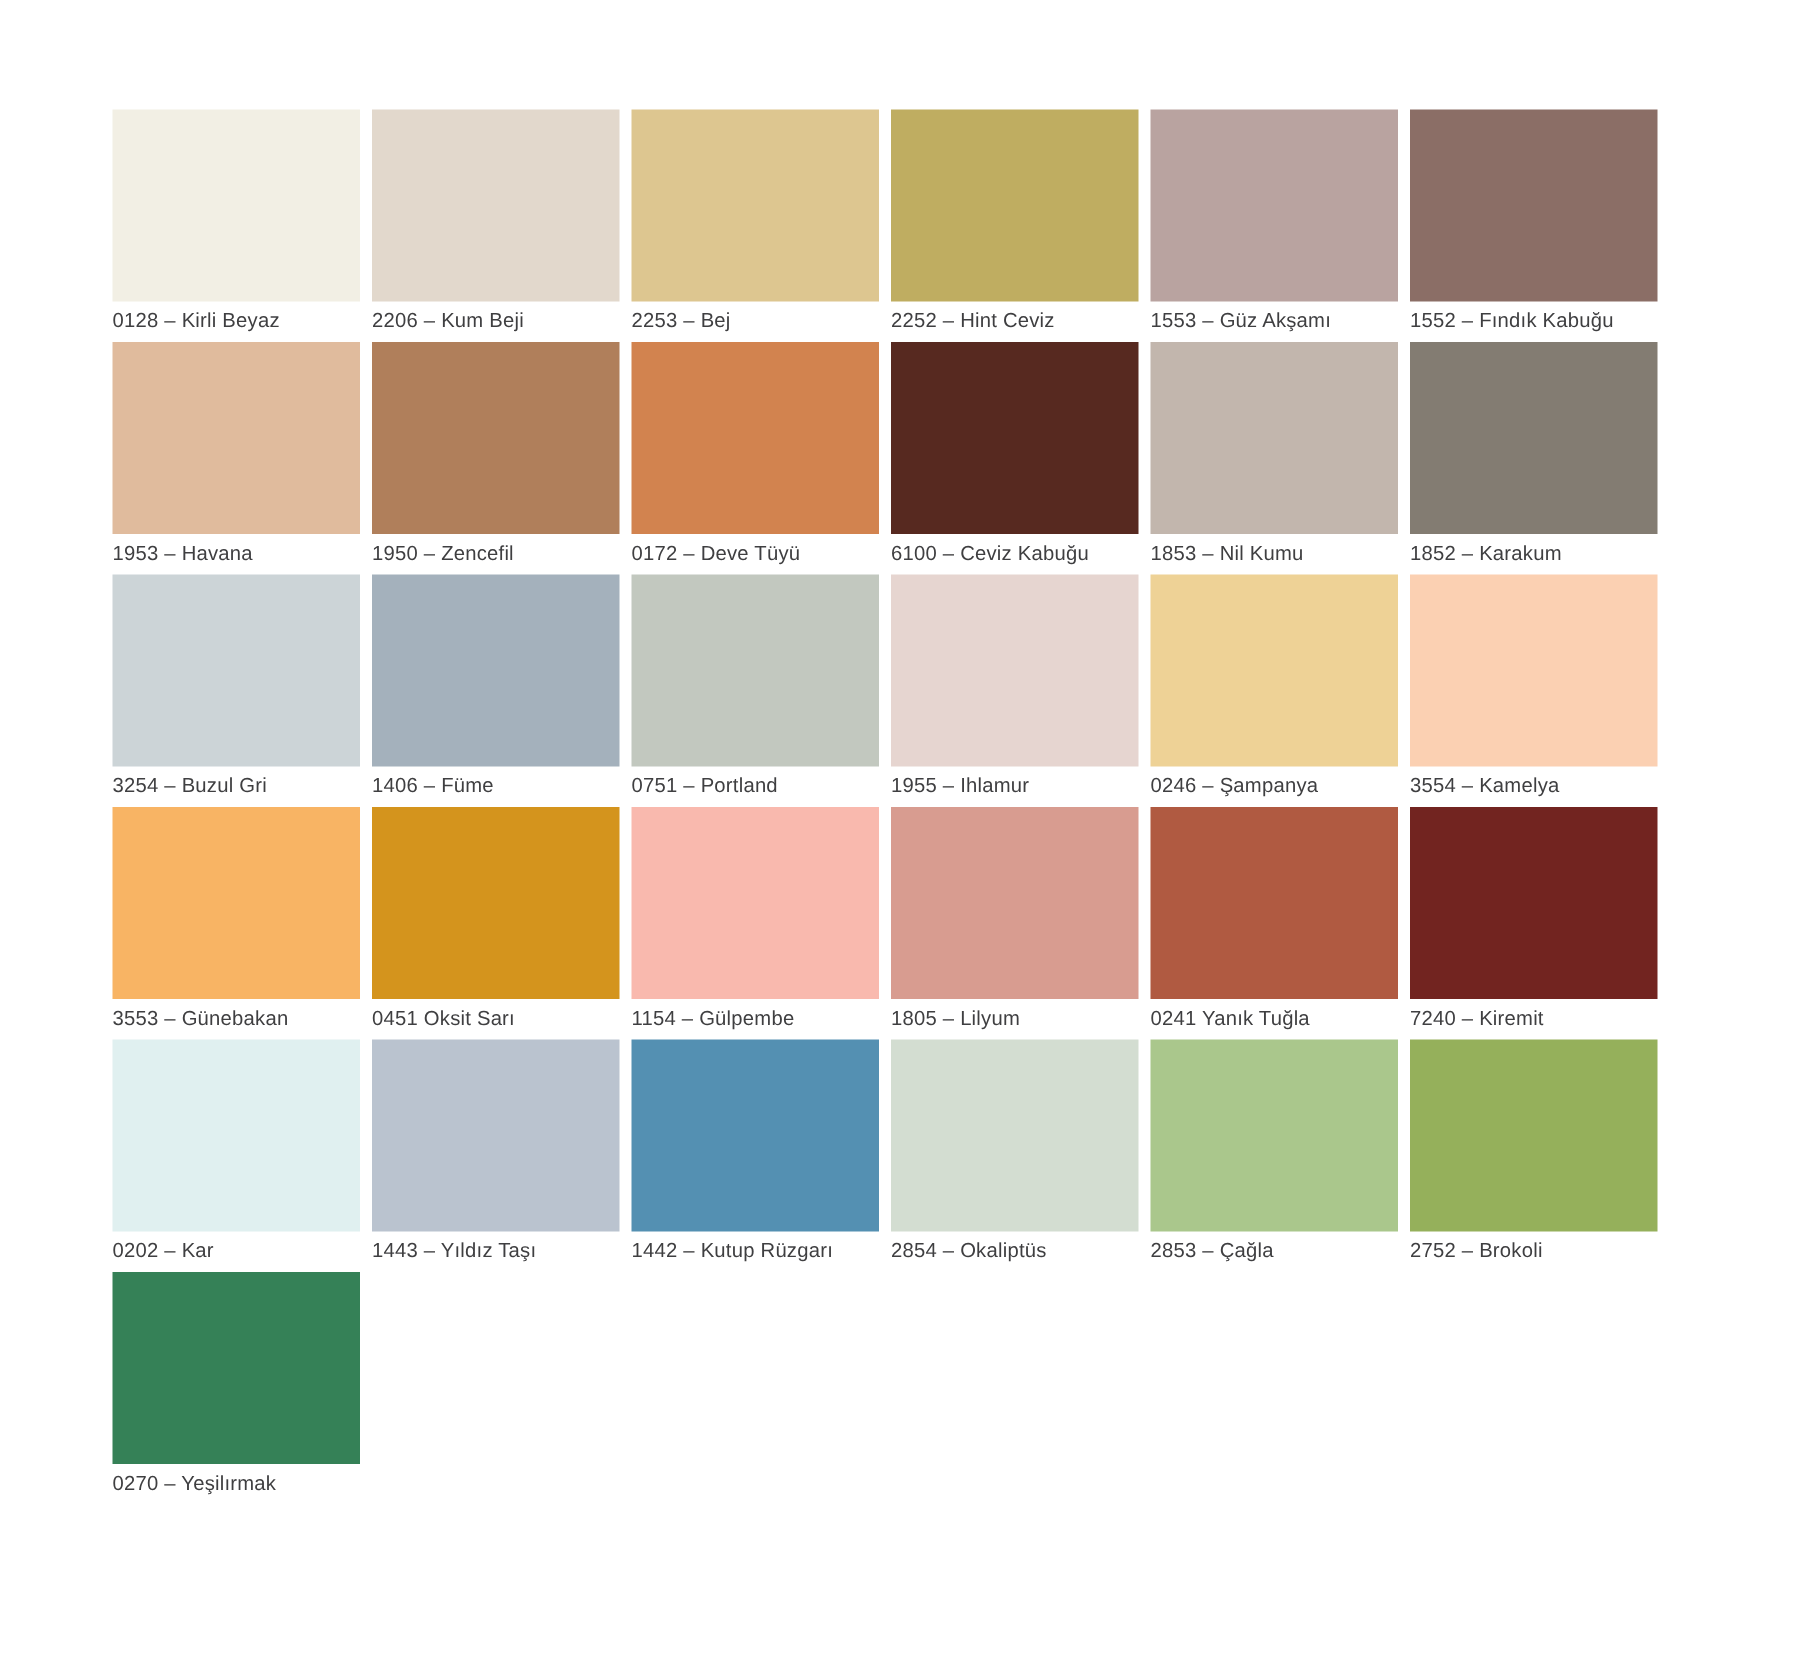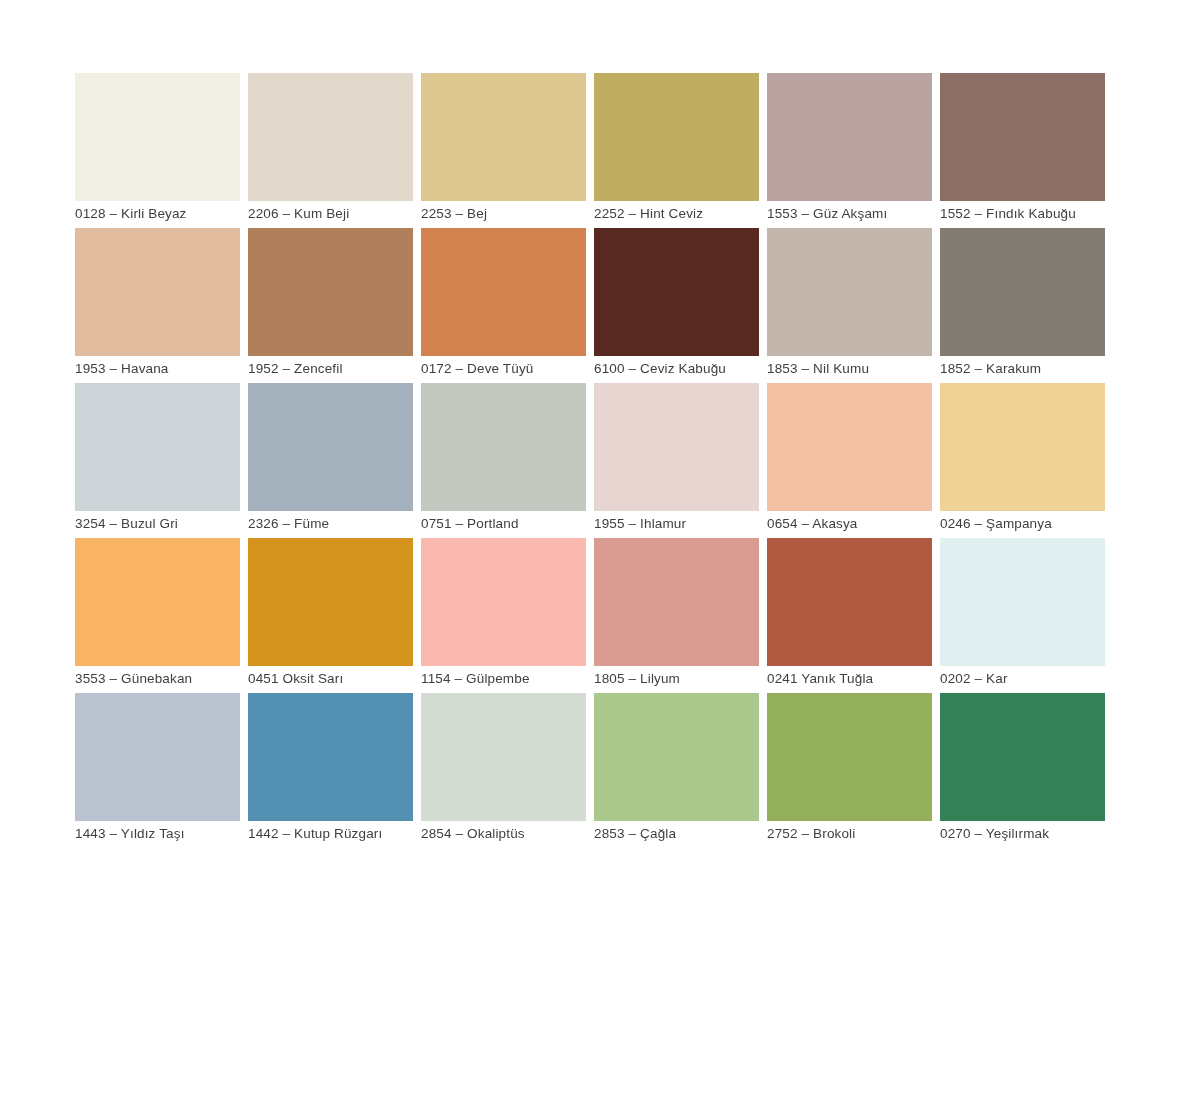--- a/index.html
+++ b/index.html
@@ -89,21 +89,21 @@
       <div class="swatch-cell">
         <div class="swatch-chip" title="1552 – Fındık Kabuğu" style="background: rgb(139, 110, 102);"></div>
         <div class="swatch-label">1552 – Fındık Kabuğu</div>
       </div>
       <div class="swatch-cell">
         <div class="swatch-chip" title="1953 – Havana" style="background: rgb(224, 187, 157);"></div>
         <div class="swatch-label">1953 – Havana</div>
       </div>
       <div class="swatch-cell">
         <div class="swatch-chip" title="1952 – Zencefil" style="background: rgb(176, 127, 91);"></div>
-        <div class="swatch-label">1952 – Zencefil</div>
+        <div class="swatch-label">1950 – Zencefil</div>
       </div>
       <div class="swatch-cell">
         <div class="swatch-chip" title="0172 – Deve Tüyü" style="background: rgb(210, 131, 79);"></div>
         <div class="swatch-label">0172 – Deve Tüyü</div>
       </div>
       <div class="swatch-cell">
         <div class="swatch-chip" title="6100 – Ceviz Kabuğu" style="background: rgb(87, 41, 32);"></div>
         <div class="swatch-label">6100 – Ceviz Kabuğu</div>
       </div>
       <div class="swatch-cell">
@@ -113,57 +113,61 @@
       <div class="swatch-cell">
         <div class="swatch-chip" title="1852 – Karakum" style="background: rgb(131, 124, 114);"></div>
         <div class="swatch-label">1852 – Karakum</div>
       </div>
       <div class="swatch-cell">
         <div class="swatch-chip" title="3254 – Buzul Gri" style="background: rgb(204, 212, 215);"></div>
         <div class="swatch-label">3254 – Buzul Gri</div>
       </div>
       <div class="swatch-cell">
         <div class="swatch-chip" title="3253 – Füme" style="background: rgb(164, 177, 188);"></div>
-        <div class="swatch-label">2326 – Füme</div>
+        <div class="swatch-label">1406 – Füme</div>
       </div>
       <div class="swatch-cell">
         <div class="swatch-chip" title="0751 – Portland" style="background: rgb(194, 200, 191);"></div>
         <div class="swatch-label">0751 – Portland</div>
       </div>
       <div class="swatch-cell">
         <div class="swatch-chip" title="1955 – Ihlamur" style="background: rgb(230, 213, 208);"></div>
         <div class="swatch-label">1955 – Ihlamur</div>
       </div>
       <div class="swatch-cell">
-        <div class="swatch-chip" title="0654 – Akasya" style="background: rgb(245, 193, 164);"></div>
-        <div class="swatch-label">0654 – Akasya</div>
+        <div class="swatch-chip" title="0246 – Şampanya" style="background: rgb(238, 210, 150);"></div>
+        <div class="swatch-label">0246 – Şampanya</div>
       </div>
       <div class="swatch-cell">
-        <div class="swatch-chip" title="0246 – Şampanya" style="background: rgb(238, 210, 150);"></div>
-        <div class="swatch-label">0246 – Şampanya</div>
+        <div class="swatch-chip" title="3554 – Kamelya" style="background: rgb(251, 208, 178);"></div>
+        <div class="swatch-label">3554 – Kamelya</div>
       </div>
       <div class="swatch-cell">
         <div class="swatch-chip" title="3553 – Günebakan" style="background: rgb(248, 180, 100);"></div>
         <div class="swatch-label">3553 – Günebakan</div>
       </div>
       <div class="swatch-cell">
         <div class="swatch-chip" title="0451 Oksit Sarı" style="background: rgb(212, 148, 29);"></div>
         <div class="swatch-label">0451 Oksit Sarı</div>
       </div>
       <div class="swatch-cell">
         <div class="swatch-chip" title="1154 – Gülpembe" style="background: rgb(249, 185, 174);"></div>
         <div class="swatch-label">1154 – Gülpembe</div>
       </div>
       <div class="swatch-cell">
         <div class="swatch-chip" title="1253 – Lilyum" style="background: rgb(216, 156, 144);"></div>
         <div class="swatch-label">1805 – Lilyum</div>
       </div>
       <div class="swatch-cell">
         <div class="swatch-chip" title="0241 Yanık Tuğla" style="background: rgb(176, 90, 65);"></div>
         <div class="swatch-label">0241 Yanık Tuğla</div>
+      </div>
+      <div class="swatch-cell">
+        <div class="swatch-chip" title="7240 – Kiremit" style="background: rgb(114, 36, 32);"></div>
+        <div class="swatch-label">7240 – Kiremit</div>
       </div>
       <div class="swatch-cell">
         <div class="swatch-chip" title="0202 – Kar" style="background: rgb(224, 240, 240);"></div>
         <div class="swatch-label">0202 – Kar</div>
       </div>
       <div class="swatch-cell">
         <div class="swatch-chip" title="1443 – Yıldız Taşı" style="background: rgb(186, 195, 207);"></div>
         <div class="swatch-label">1443 – Yıldız Taşı</div>
       </div>
       <div class="swatch-cell">

